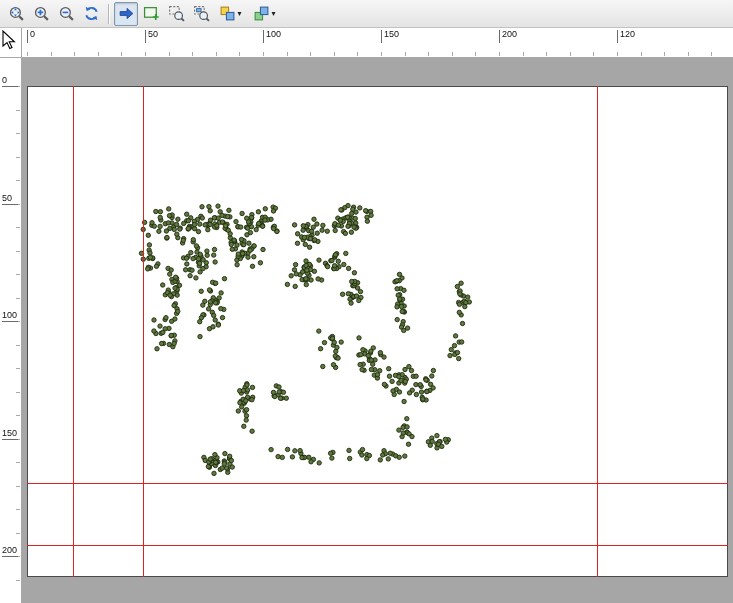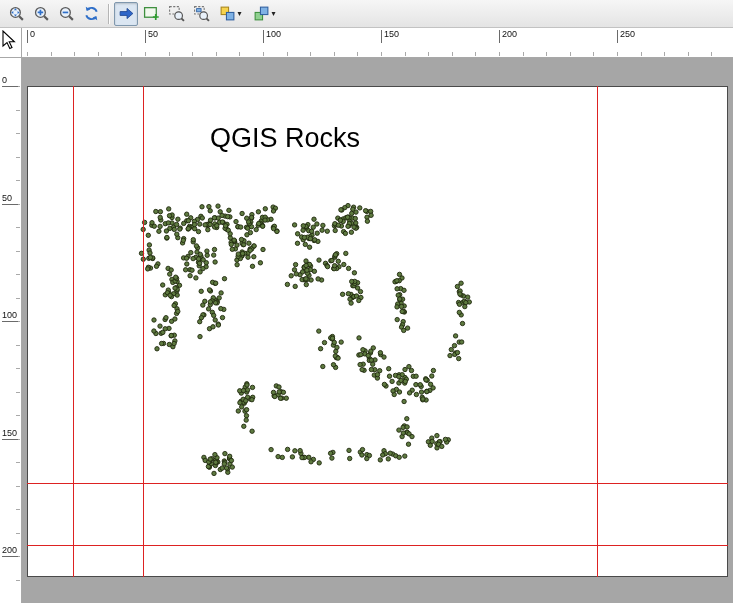--- a/index.html
+++ b/index.html
@@ -212,21 +212,21 @@
     <div class="hlabel" style="left: 8px;">0</div>
     <div class="htick" style="left: 123px;"></div>
     <div class="hlabel" style="left: 126px;">50</div>
     <div class="htick" style="left: 241px;"></div>
     <div class="hlabel" style="left: 244px;">100</div>
     <div class="htick" style="left: 359px;"></div>
     <div class="hlabel" style="left: 362px;">150</div>
     <div class="htick" style="left: 477px;"></div>
     <div class="hlabel" style="left: 480px;">200</div>
     <div class="htick" style="left: 595px;"></div>
-    <div class="hlabel" style="left: 598px;">250</div>
+    <div class="hlabel" style="left: 598px;">120</div>
   </div>
 <div class="v-ruler">
     <div class="vminor" style="top: 28px;"></div>
     <div class="vminor" style="top: 52px;"></div>
     <div class="vminor" style="top: 75px;"></div>
     <div class="vminor" style="top: 99px;"></div>
     <div class="vminor" style="top: 122px;"></div>
     <div class="vminor" style="top: 146px;"></div>
     <div class="vminor" style="top: 169px;"></div>
     <div class="vminor" style="top: 193px;"></div>
@@ -984,21 +984,20 @@
         <circle cx="379.4" cy="345.7" r="2.2" fill="#5e7a40" stroke="#20290f" stroke-width="0.9"></circle>
         <circle cx="381.1" cy="346.9" r="2.2" fill="#5e7a40" stroke="#20290f" stroke-width="0.9"></circle>
         <circle cx="375.3" cy="346.0" r="2.2" fill="#5e7a40" stroke="#20290f" stroke-width="0.9"></circle>
         <circle cx="384.0" cy="349.6" r="2.2" fill="#5e7a40" stroke="#20290f" stroke-width="0.9"></circle>
         <circle cx="380.5" cy="357.2" r="2.2" fill="#5e7a40" stroke="#20290f" stroke-width="0.9"></circle>
         <circle cx="375.1" cy="340.4" r="2.2" fill="#5e7a40" stroke="#20290f" stroke-width="0.9"></circle>
         <circle cx="379.1" cy="339.9" r="2.2" fill="#5e7a40" stroke="#20290f" stroke-width="0.9"></circle>
         <circle cx="378.8" cy="331.7" r="2.2" fill="#5e7a40" stroke="#20290f" stroke-width="0.9"></circle>
         <circle cx="370.9" cy="343.1" r="2.2" fill="#5e7a40" stroke="#20290f" stroke-width="0.9"></circle>
       </svg>
-    <div class="map-title" style="left: 182px; top: 36px; font-size: 27px; color: rgb(0, 0, 0);">QGIS Rocks</div>
   </div>
 
 <div class="vguide" style="left: 51px; top: 28px; height: 491px; background: rgb(221, 34, 34);"></div>
     <div class="vguide" style="left: 121px; top: 28px; height: 491px; background: rgb(221, 34, 34);"></div>
     <div class="vguide" style="left: 575px; top: 28px; height: 491px; background: rgb(221, 34, 34);"></div>
     <div class="hguide" style="top: 425px; left: 5px; width: 701px; background: rgb(221, 34, 34);"></div>
     <div class="hguide" style="top: 487px; left: 5px; width: 701px; background: rgb(221, 34, 34);"></div>
   </div>
 
 </body></html>

